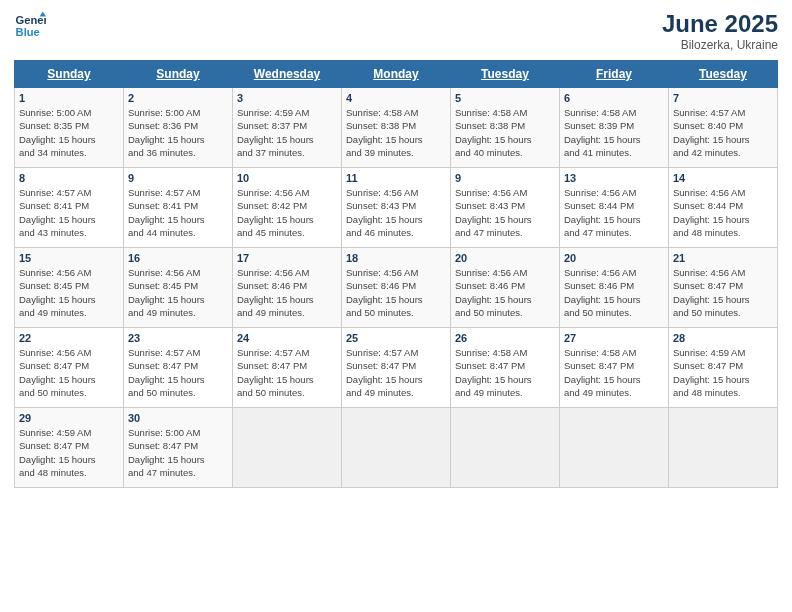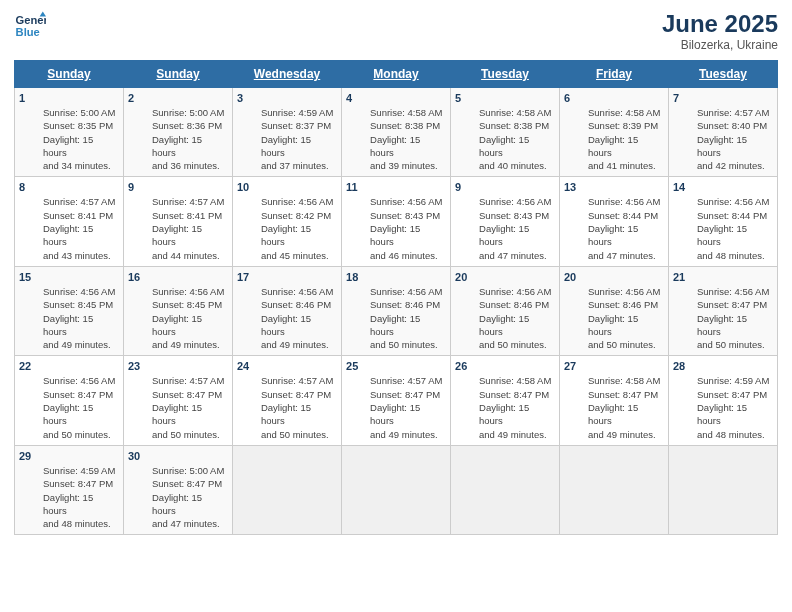--- a/index.html
+++ b/index.html
@@ -71,21 +71,20 @@
     .day-num {
       font-size: 11px;
       font-weight: bold;
       color: #1a3a5c;
       display: block;
       margin-bottom: 2px;
     }
     .day-info {
       line-height: 1.4;
       color: #444;
-      margin-left: 24px;
     }
     .empty-cell {
       background: #f0f0f0 !important;
     }
   </style>
 </head>
 <body>
 
 <div class="container">
   <div class="header-row">

